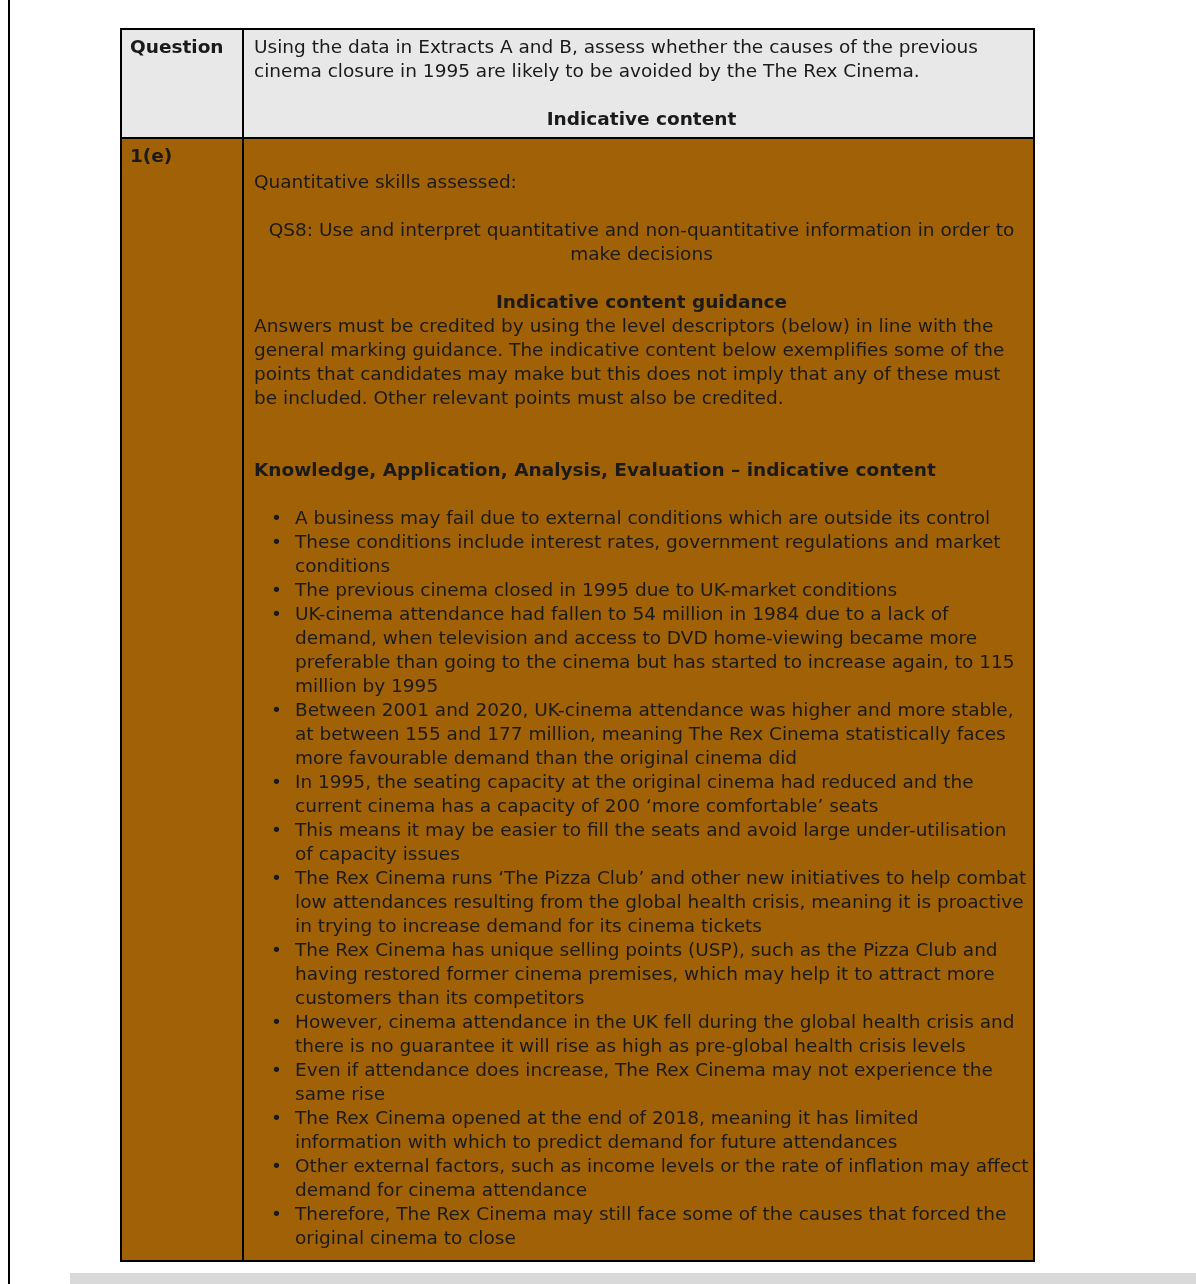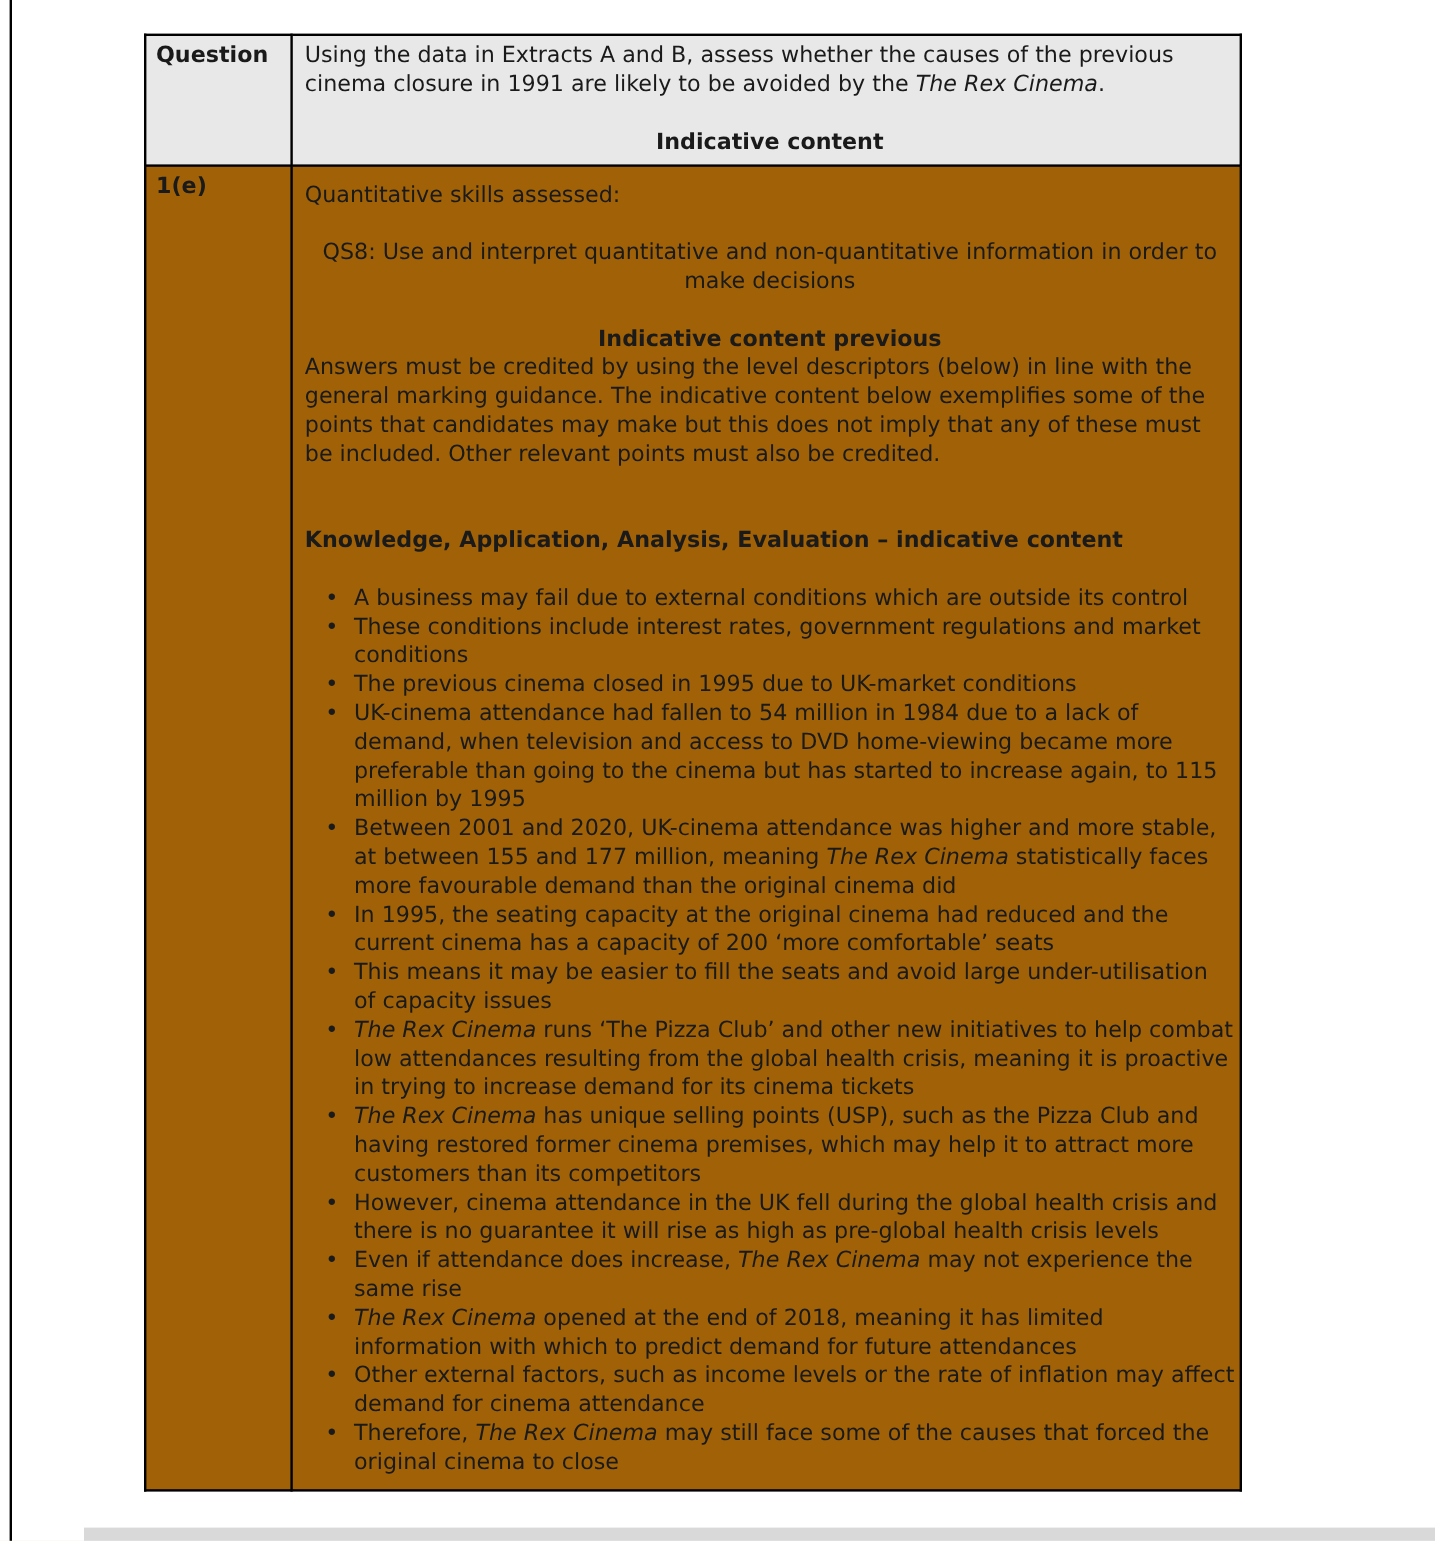--- a/index.html
+++ b/index.html
@@ -10,24 +10,24 @@
     font-size:18.5px; line-height:24px; color:#1a1a1a;
   }
   .page-border-left { position:absolute; left:8px; top:0; width:2px; height:1284px; background:#000; }
   .bottom-strip { position:absolute; left:70px; right:0; bottom:0; height:11px; background:#d9d9d9; }
 
   table.ms { position:absolute; left:120px; top:28px; width:915px; border-collapse:collapse; table-layout:fixed; }
   table.ms td { border:2px solid #000; vertical-align:top; background:#a16207; }
   td.qcol { width:122px; padding:5px 8px; font-weight:bold; }
   tr.hdr td { background:#e8e8e8; }
   td.content { padding:5px 4px 6px 10px; }
-  td.body-cell { padding-top:12px; padding-bottom:10px; }
+  td.body-cell { padding-top:31px; padding-bottom:10px; }
 
   .bold { font-weight:bold; }
-  .it { font-style:italic; }
+  .it { }
   .bd { font-weight:normal; }
 
   .para { margin-top:24px;text-align:center; }           
   .kaae { margin-top:48px; }           
 
   ul.bullets { margin-top:24px; list-style:none; padding-left:14px; }
   ul.bullets li { position:relative; padding-left:27px; }
   ul.bullets li::before { content:"\2022"; position:absolute; left:3px; }
 </style>
 </head>
@@ -36,32 +36,32 @@
 <div class="page">
   <div class="page-border-left"></div>
 
   <table class="ms">
     <tbody>
         <tr class="hdr">
       <td class="qcol">
         <span>Question</span>
       </td>
       <td class="content">
-        <p><span>Using the data in Extracts A and B, assess whether the causes of the previous cinema closure in 1991 are likely to be avoided by the </span><span class="it">The Rex Cinema</span><span>.</span></p>
+        <p><span>Using the data in Extracts A and B, assess whether the causes of the previous cinema closure in 1995 are likely to be avoided by the </span><span class="it">The Rex Cinema</span><span>.</span></p>
         <p class="para bold">Indicative content</p>
       </td>
     </tr>
     <tr>
       <td class="qcol">
         <span>1(e)</span>
       </td>
       <td class="content body-cell">
         <p>Quantitative skills assessed:</p>
         <p class="para"><span class="bd">QS8</span><span>: Use and interpret quantitative and non-quantitative information in order to make decisions</span></p>
-        <p class="para bold">Indicative content previous</p>
+        <p class="para bold">Indicative content guidance</p>
         <p>Answers must be credited by using the level descriptors (below) in line with the general marking guidance. The indicative content below exemplifies some of the points that candidates may make but this does not imply that any of these must be included. Other relevant points must also be credited.</p>
         <p class="kaae bold">Knowledge, Application, Analysis, Evaluation – indicative content</p>
         <ul class="bullets">
               <li><span>A business may fail due to external conditions which are outside its control</span></li>
               <li><span>These conditions include interest rates, government regulations and market conditions</span></li>
               <li><span>The previous cinema closed in 1995 due to UK-market conditions</span></li>
               <li><span>UK-cinema attendance had fallen to 54 million in 1984 due to a lack of demand, when television and access to DVD home-viewing became more preferable than going to the cinema but has started to increase again, to 115 million by 1995</span></li>
               <li><span>Between 2001 and 2020, UK-cinema attendance was higher and more stable, at between 155 and 177 million, meaning </span><span class="it">The Rex Cinema</span><span> statistically faces more favourable demand than the original cinema did</span></li>
               <li><span>In 1995, the seating capacity at the original cinema had reduced and the current cinema has a capacity of 200 ‘more comfortable’ seats</span></li>
               <li><span>This means it may be easier to fill the seats and avoid large under-utilisation of capacity issues</span></li>

